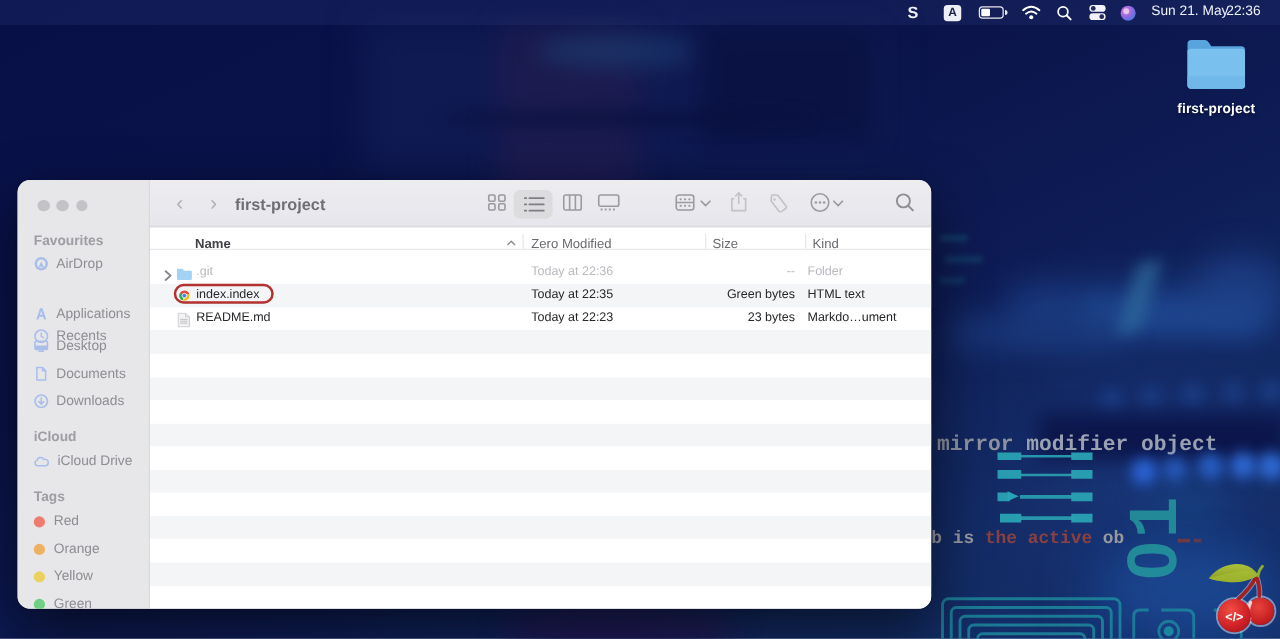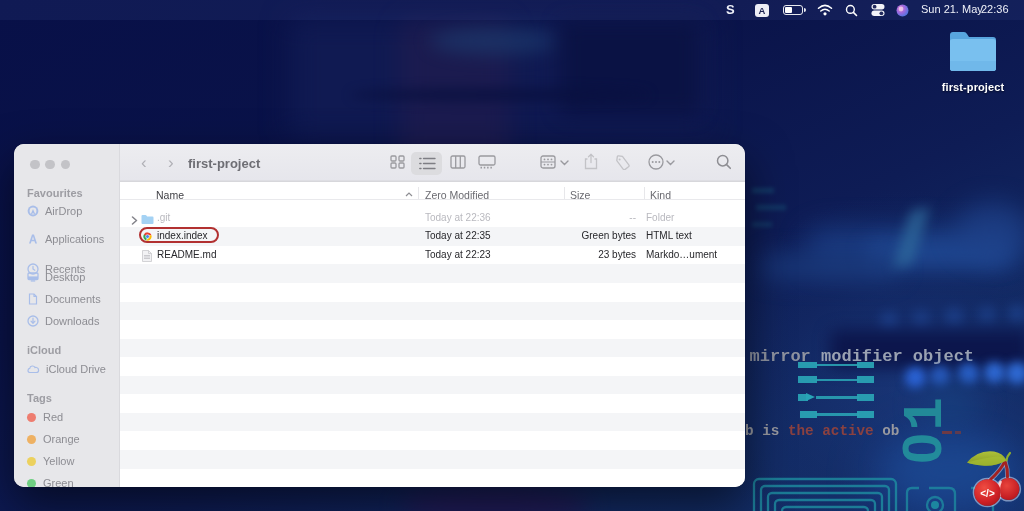--- a/index.html
+++ b/index.html
@@ -237,21 +237,21 @@
       <div class="sbsec" style="top:43px;">Favourites</div>
       <div class="sbitem" style="top:59px;"><svg width="12" height="12" viewBox="0 0 12 12">
             <circle cx="6" cy="6" r="5.4" fill="#a9bee9"></circle>
             <circle cx="6" cy="6" r="3.4" fill="#e7e7ea"></circle>
             <path d="M6 4 L8.4 9.5 L6 8.2 L3.6 9.5 Z" fill="#a9bee9"></path>
           </svg>AirDrop</div>
       <div class="sbitem" style="top:90px;margin-top:27px;"><svg width="12" height="12" viewBox="0 0 12 12">
             <circle cx="6" cy="6" r="5" fill="none" stroke="#a9bee9" stroke-width="1.3"></circle>
             <path d="M6 3.4 L6 6 L7.8 7.2" stroke="#a9bee9" stroke-width="1.2" fill="none" stroke-linecap="round"></path>
           </svg>Recents</div>
-      <div class="sbitem" style="top:87px;"><svg width="12" height="12" viewBox="0 0 12 12">
+      <div class="sbitem" style="top:99px;"><svg width="12" height="12" viewBox="0 0 12 12">
             <path d="M2 10.5 L5 1.5 L7 1.5 L10 10.5 L8.2 10.5 L7.5 8.3 L4.5 8.3 L3.8 10.5 Z M5 6.8 L7 6.8 L6 3.6 Z" fill="#a9bee9"></path>
           </svg>Applications</div>
       <div class="sbitem" style="top:125px;"><svg width="12" height="12" viewBox="0 0 12 12">
             <rect x="1" y="2" width="10" height="6.6" rx="1" fill="none" stroke="#a9bee9" stroke-width="1.3"></rect>
             <rect x="1" y="5.4" width="10" height="3.2" fill="#a9bee9"></rect>
             <rect x="3.8" y="9.3" width="4.4" height="1.3" fill="#a9bee9"></rect>
           </svg>Desktop</div>
       <div class="sbitem" style="top:147px;"><svg width="12" height="12" viewBox="0 0 12 12">
             <path d="M2.5 1 L7 1 L9.5 3.5 L9.5 11 L2.5 11 Z" fill="none" stroke="#a9bee9" stroke-width="1.2"></path>
             <path d="M7 1 L7 3.5 L9.5 3.5" fill="none" stroke="#a9bee9" stroke-width="1.2"></path>
@@ -354,21 +354,21 @@
         </svg>
 
       <svg class="tbico" style="left:596px;top:10px;" width="16" height="16" viewBox="0 0 16 16">
         <circle cx="6.7" cy="6.7" r="5.2" fill="none" stroke="#8e8e93" stroke-width="1.5"></circle>
         <line x1="10.6" y1="10.6" x2="14.3" y2="14.3" stroke="#8e8e93" stroke-width="1.6" stroke-linecap="round"></line>
       </svg>
     </div>
 
     <div id="content">
       <div id="chead">
-        <div class="ht" style="left:36px;font-weight:400;color:#414146;">Name</div>
+        <div class="ht" style="left:36px;font-weight:700;color:#414146;">Name</div>
         <svg class="abs" style="left:285px;top:10.5px;" width="8" height="5" viewBox="0 0 8 5">
             <path d="M1 4 L4 1 L7 4" stroke="#8e8e93" stroke-width="1.2" fill="none"></path>
           </svg>
         <div class="hd" style="left:298px;"></div>
         <div class="ht" style="left:305px;">Zero Modified</div>
         <div class="hd" style="left:444px;"></div>
         <div class="ht" style="left:450px;">Size</div>
         <div class="hd" style="left:524px;"></div>
         <div class="ht" style="left:530px;">Kind</div>
       </div>

